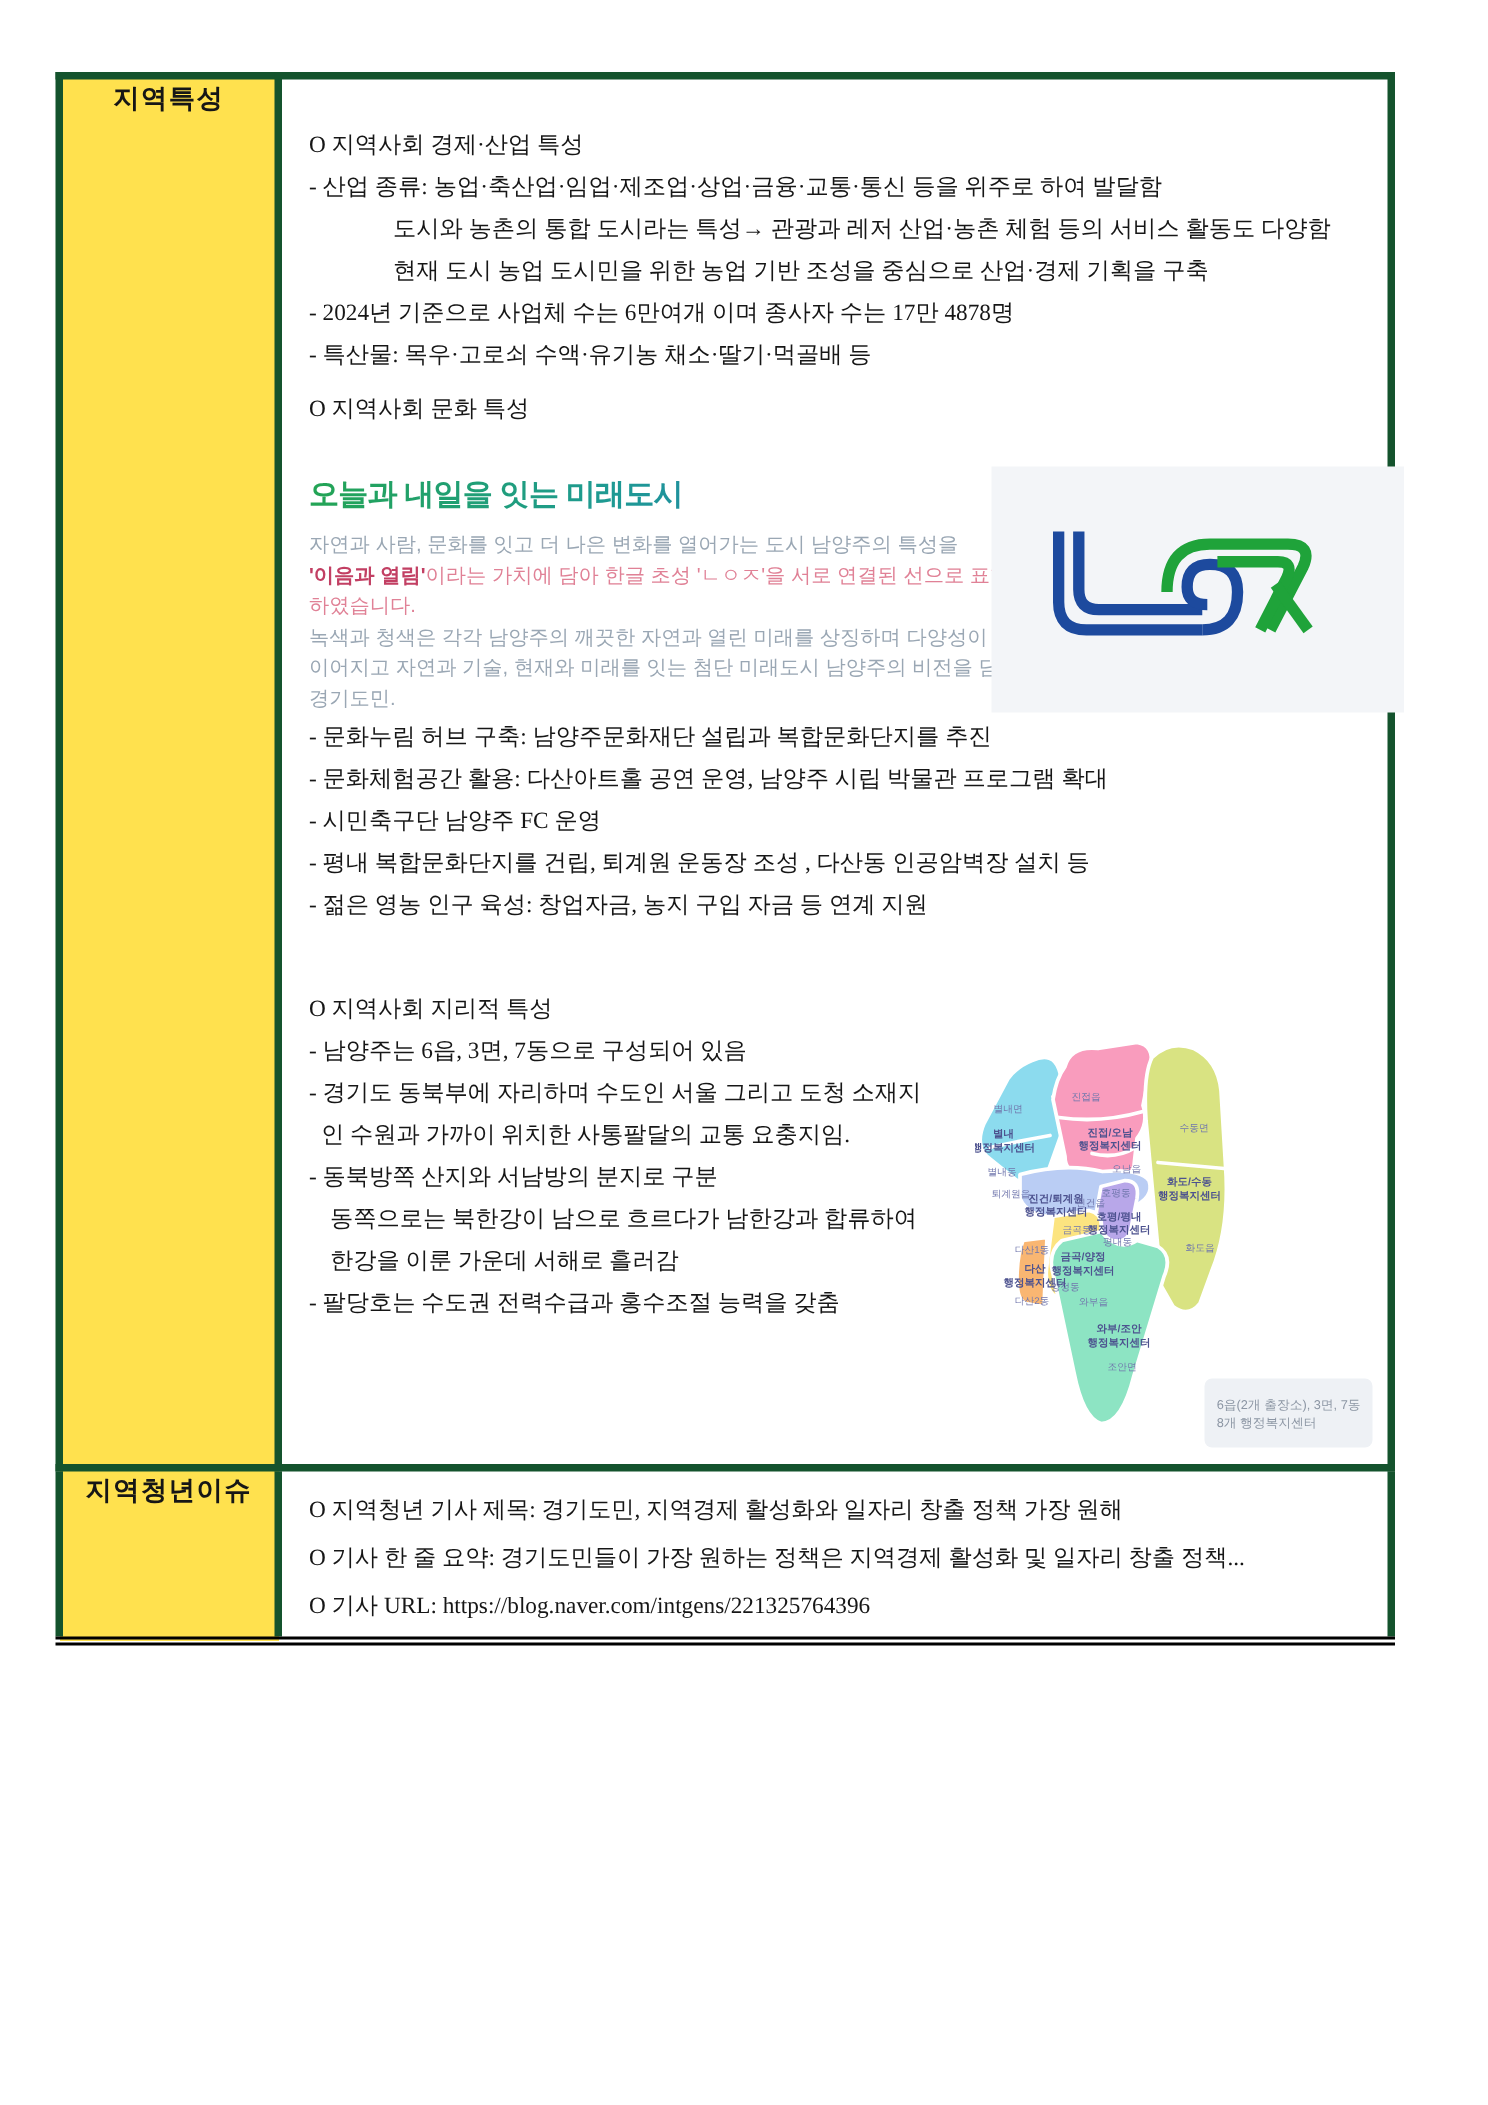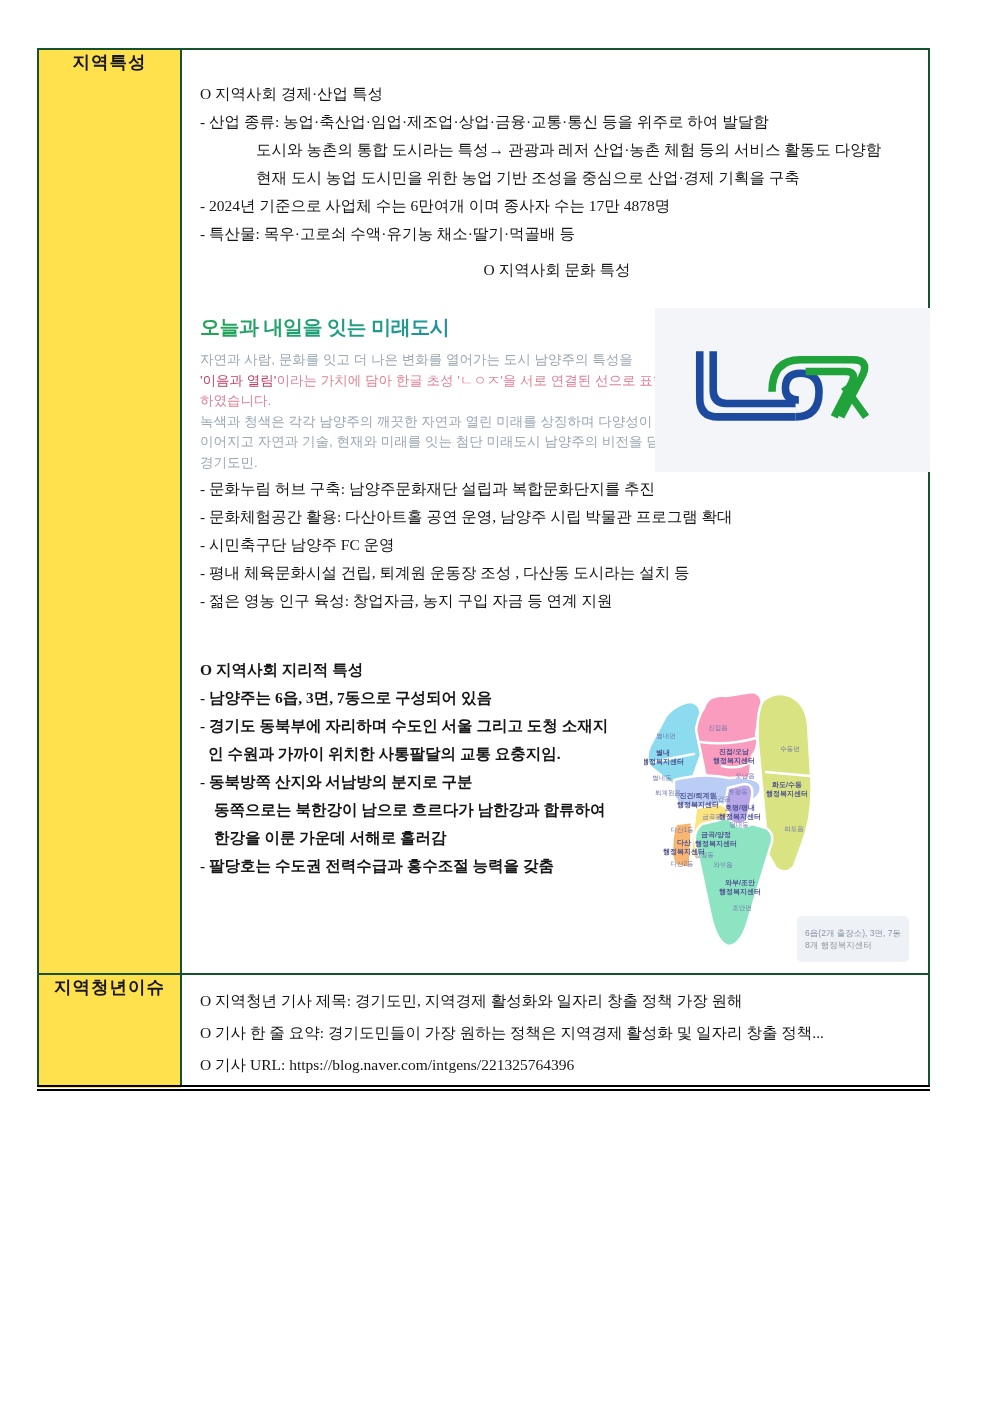--- a/index.html
+++ b/index.html
@@ -1,34 +1,34 @@
 <!DOCTYPE html>
 <html><head>
 <meta charset="utf-8">
 <style>
   html,body{margin:0;padding:0;background:#fff;}
   .page{position:relative;width:992px;height:1403px;background:#ffffff;overflow:hidden;
         font-family:"Liberation Serif","DejaVu Serif",serif;color:#161616;}
   table.doc{position:absolute;left:37px;top:48px;width:893px;border-collapse:collapse;table-layout:fixed;}
-  table.doc td{border:2px solid #14532d;vertical-align:top;padding:0;}
+  table.doc td{border:5px solid #14532d;vertical-align:top;padding:0;}
   td.lbl{width:141px;background:#ffe14e;text-align:center;vertical-align:middle;
          font-weight:bold;font-size:17.5px;letter-spacing:1px;}
   tr.r2 td{border-bottom:6px double #000;}
   td.cnt{position:relative;}
   .ln{line-height:28px;font-size:15.5px;white-space:nowrap;}
   .abs{position:absolute;left:18px;right:14px;}
   
   .promo-text{position:absolute;left:18px;top:262px;width:445px;font-family:"Liberation Sans","DejaVu Sans",sans-serif;}
   .promo-title{font-size:20px;font-weight:800;line-height:30px;letter-spacing:-0.5px;
      background:linear-gradient(90deg,#23a454 0%,#1e9a93 45%,#2470c2 100%);
      -webkit-background-clip:text;background-clip:text;color:transparent;-webkit-text-fill-color:transparent;
      white-space:nowrap;}
   .promo-p{font-size:13.5px;line-height:20.5px;color:#9aa7b4;white-space:nowrap;}
   .promo-red{color:#e08196;}
-  .promo-red-b{color:#c23f63;font-weight:400;}
+  .promo-red-b{color:#c23f63;font-weight:700;}
   .logo-box{position:absolute;left:473px;top:258px;width:275px;height:164px;background:#f3f5f8;
             display:flex;align-items:center;justify-content:center;}
   
   .map-wrap{position:absolute;left:462px;top:634px;width:287px;height:280px;}
   .map-caption{position:absolute;right:22px;bottom:2px;background:#eef1f5;border-radius:5px;
       padding:11px 8px;font-family:"Liberation Sans",sans-serif;font-size:8.5px;line-height:12px;
       color:#8c96a4;white-space:nowrap;}
   .mlbl{font-family:"Liberation Sans","DejaVu Sans",sans-serif;font-size:6.5px;fill:#7177ad;text-anchor:middle;}
   .mlblb{font-family:"Liberation Sans","DejaVu Sans",sans-serif;font-size:7px;font-weight:700;fill:#4d528f;text-anchor:middle;}
   .region{stroke:#ffffff;stroke-width:2.5;stroke-linejoin:round;}
@@ -53,21 +53,21 @@
 
         <div class="abs" style="top:30px;">
           <div class="ln">O 지역사회 경제·산업 특성</div>
           <div class="ln">- 산업 종류: 농업·축산업·임업·제조업·상업·금융·교통·통신 등을 위주로 하여 발달함</div>
           <div class="ln ind1">도시와 농촌의 통합 도시라는 특성→ 관광과 레저 산업·농촌 체험 등의 서비스 활동도 다양함</div>
           <div class="ln ind1">현재 도시 농업 도시민을 위한 농업 기반 조성을 중심으로 산업·경제 기획을 구축</div>
           <div class="ln">-  2024년 기준으로 사업체 수는 6만여개 이며 종사자 수는 17만 4878명</div>
           <div class="ln">- 특산물: 목우·고로쇠 수액·유기농 채소·딸기·먹골배 등</div>
         </div>
 
-        <div class="abs ln" style="top:206px;text-align:center;">O 지역사회 문화 특성</div>
+        <div class="abs ln" style="top:206px;">O 지역사회 문화 특성</div>
 
         <div class="promo-text">
           <div class="promo-title">오늘과 내일을 잇는 미래도시</div>
           <div style="height:8px;"></div>
           <div class="promo-p">자연과 사람, 문화를 잇고 더 나은 변화를 열어가는 도시 남양주의 특성을</div>
           <div class="promo-p"><span class="promo-red-b">'이음과 열림'</span><span class="promo-red">이라는 가치에 담아 한글 초성 'ㄴㅇㅈ'을 서로 연결된 선으로 표현</span></div>
           <div class="promo-p promo-red">하였습니다.</div>
           <div class="promo-p">녹색과 청색은 각각 남양주의 깨끗한 자연과 열린 미래를 상징하며 다양성이</div>
           <div class="promo-p">이어지고 자연과 기술, 현재와 미래를 잇는 첨단 미래도시 남양주의 비전을 담고</div>
           <div class="promo-p">경기도민.</div>
@@ -85,25 +85,25 @@
               <path d="M140,38 H188 Q201,38 195,51 L174,92"></path>
               <path d="M186,56 L212,92"></path>
             </g>
           </svg>
         </div>
 
         <div class="abs" style="top:425px;">
           <div class="ln">- 문화누림 허브 구축: 남양주문화재단 설립과 복합문화단지를 추진</div>
           <div class="ln">- 문화체험공간 활용: 다산아트홀 공연 운영, 남양주 시립 박물관 프로그램 확대</div>
           <div class="ln">- 시민축구단 남양주 FC 운영</div>
-          <div class="ln">- 평내 체육문화시설 건립, 퇴계원 운동장 조성 , 다산동 도시라는 설치 등</div>
+          <div class="ln">- 평내 복합문화단지를 건립, 퇴계원 운동장 조성 , 다산동 인공암벽장 설치 등</div>
           <div class="ln">- 젊은 영농 인구 육성: 창업자금, 농지 구입 자금 등 연계 지원</div>
         </div>
 
-        <div class="abs" style="top:606px;width:450px;font-weight:bold;">
+        <div class="abs" style="top:606px;width:450px;">
           <div class="ln">O 지역사회 지리적 특성</div>
           <div class="ln">- 남양주는 6읍, 3면, 7동으로 구성되어 있음</div>
           <div class="ln">- 경기도 동북부에 자리하며 수도인 서울 그리고 도청 소재지</div>
           <div class="ln ind2">인 수원과 가까이 위치한 사통팔달의 교통 요충지임.</div>
           <div class="ln">- 동북방쪽 산지와 서남방의 분지로 구분</div>
           <div class="ln ind3">동쪽으로는 북한강이 남으로 흐르다가 남한강과 합류하여</div>
           <div class="ln ind3">한강을 이룬 가운데 서해로 흘러감</div>
           <div class="ln">- 팔당호는 수도권 전력수급과 홍수조절 능력을 갖춤</div>
         </div>
 

